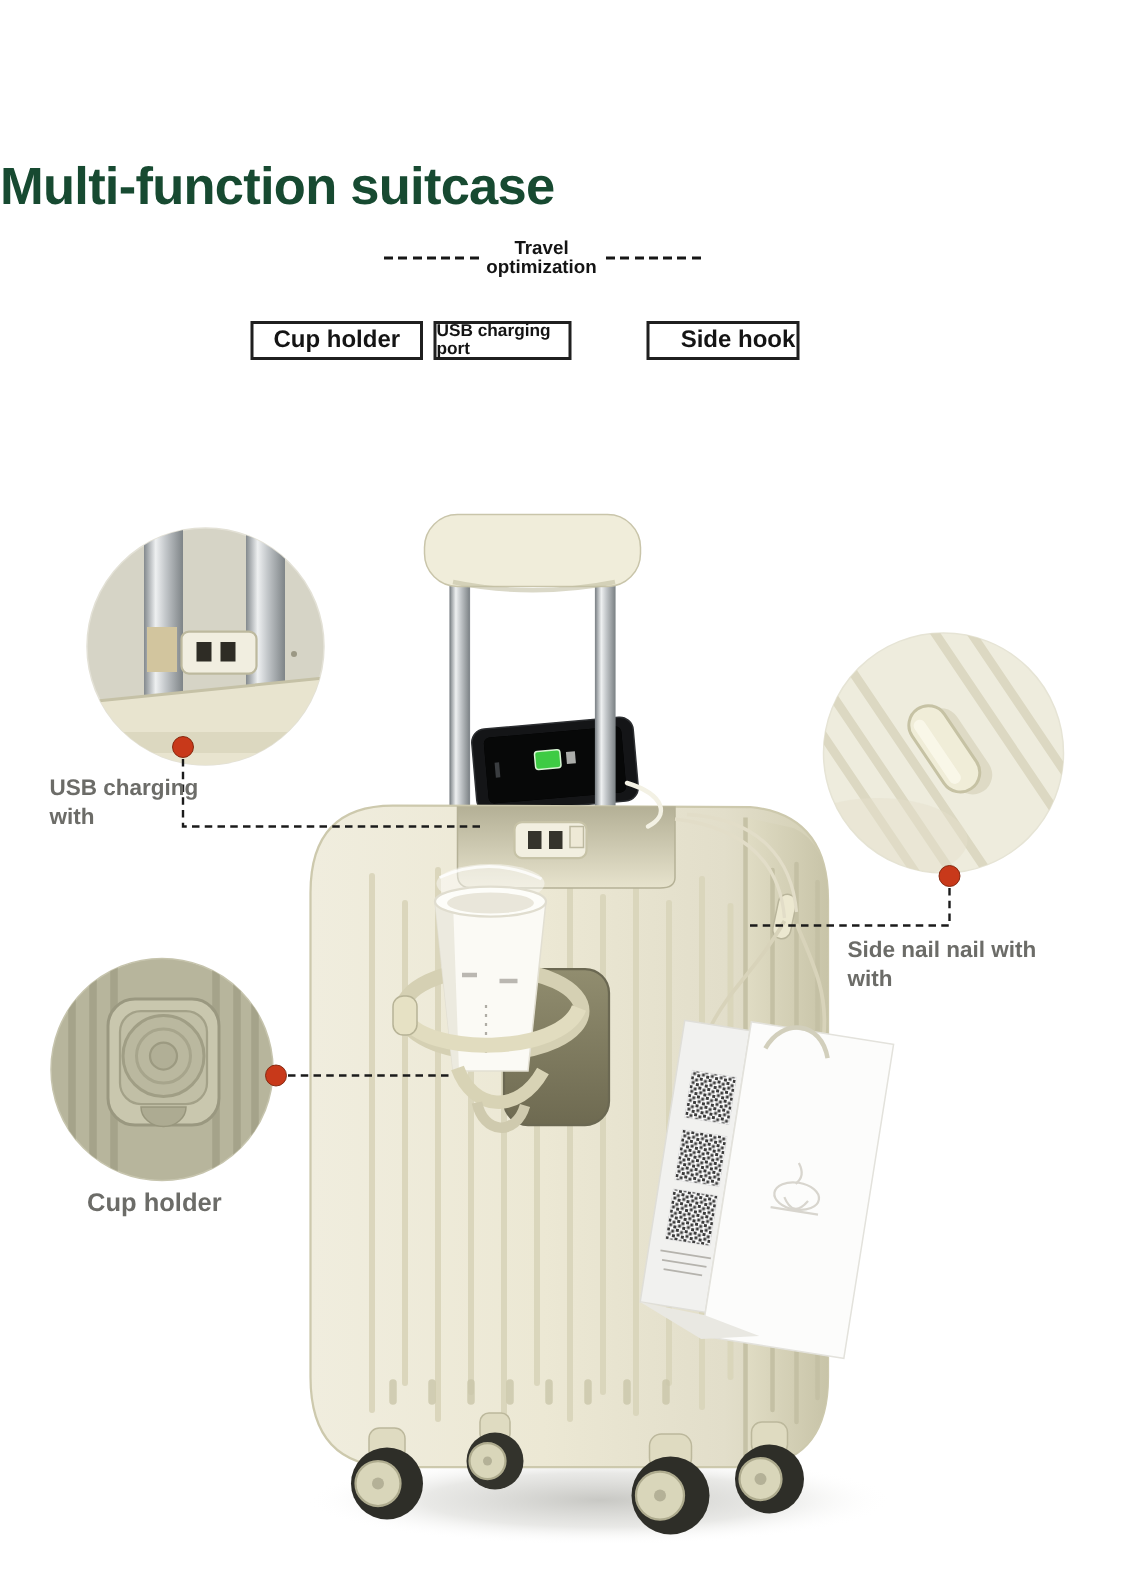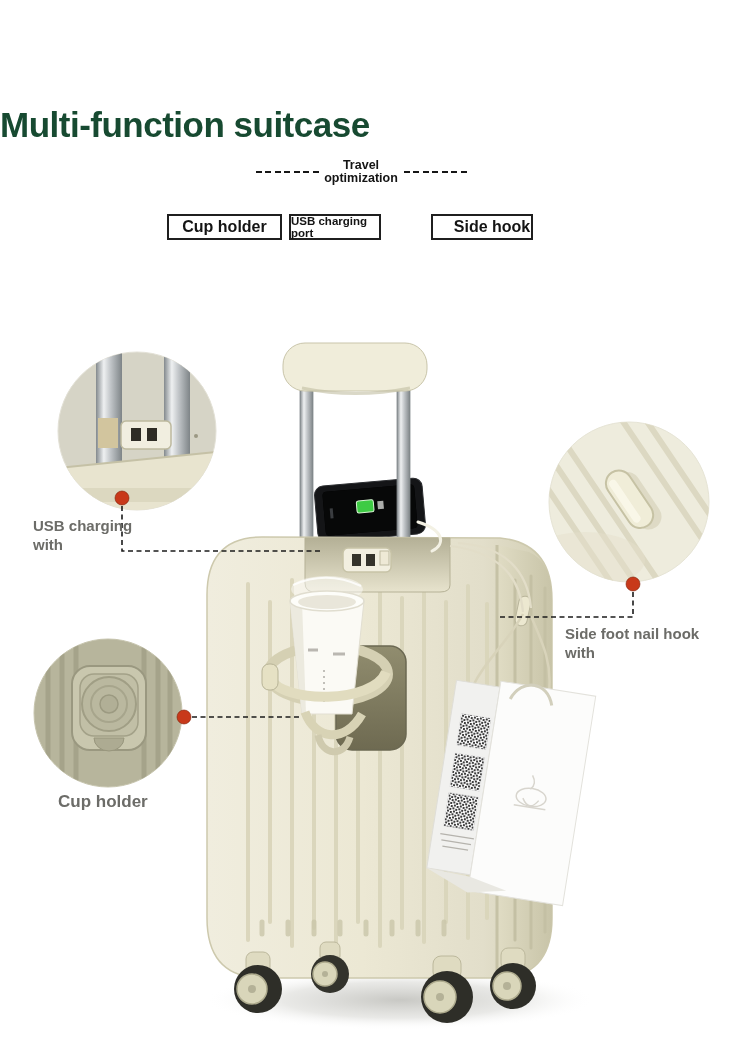--- a/index.html
+++ b/index.html
@@ -255,20 +255,20 @@
 
   <div class="feature-btn btn-cup">Cup holder</div>
   <div class="feature-btn btn-usb">USB charging port</div>
   <div class="feature-btn btn-hook">Side hook</div>
 
   <div class="callout-label lbl-usb">
     <div>USB charging</div>
     <div>with</div>
   </div>
   <div class="callout-label lbl-hook">
-    <div>Side foot nail hook</div>
+    <div>Side nail nail with</div>
     <div>with</div>
   </div>
   <div class="callout-label lbl-cup">
     <div>Cup holder</div>
   </div>
 
 </div>
 
 </body></html>

